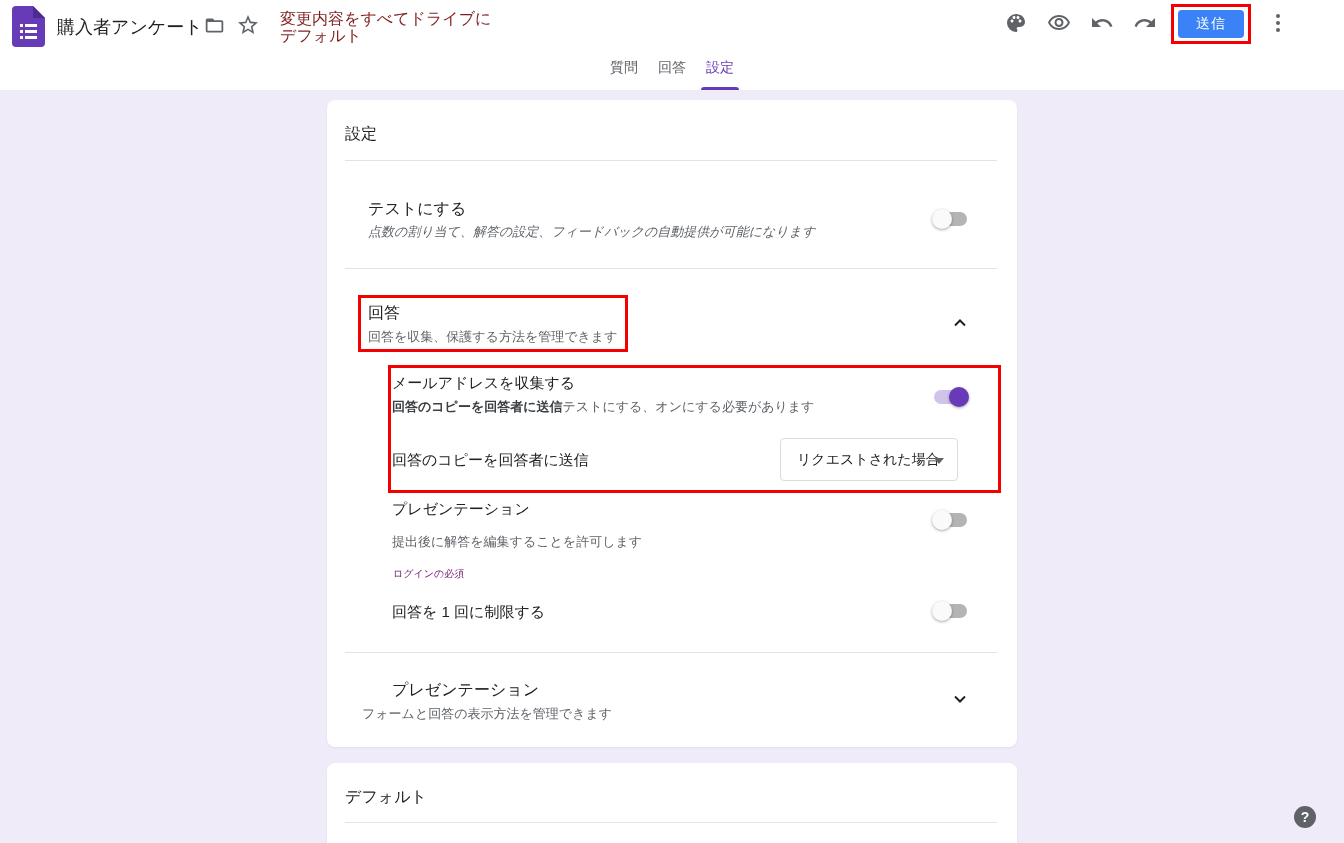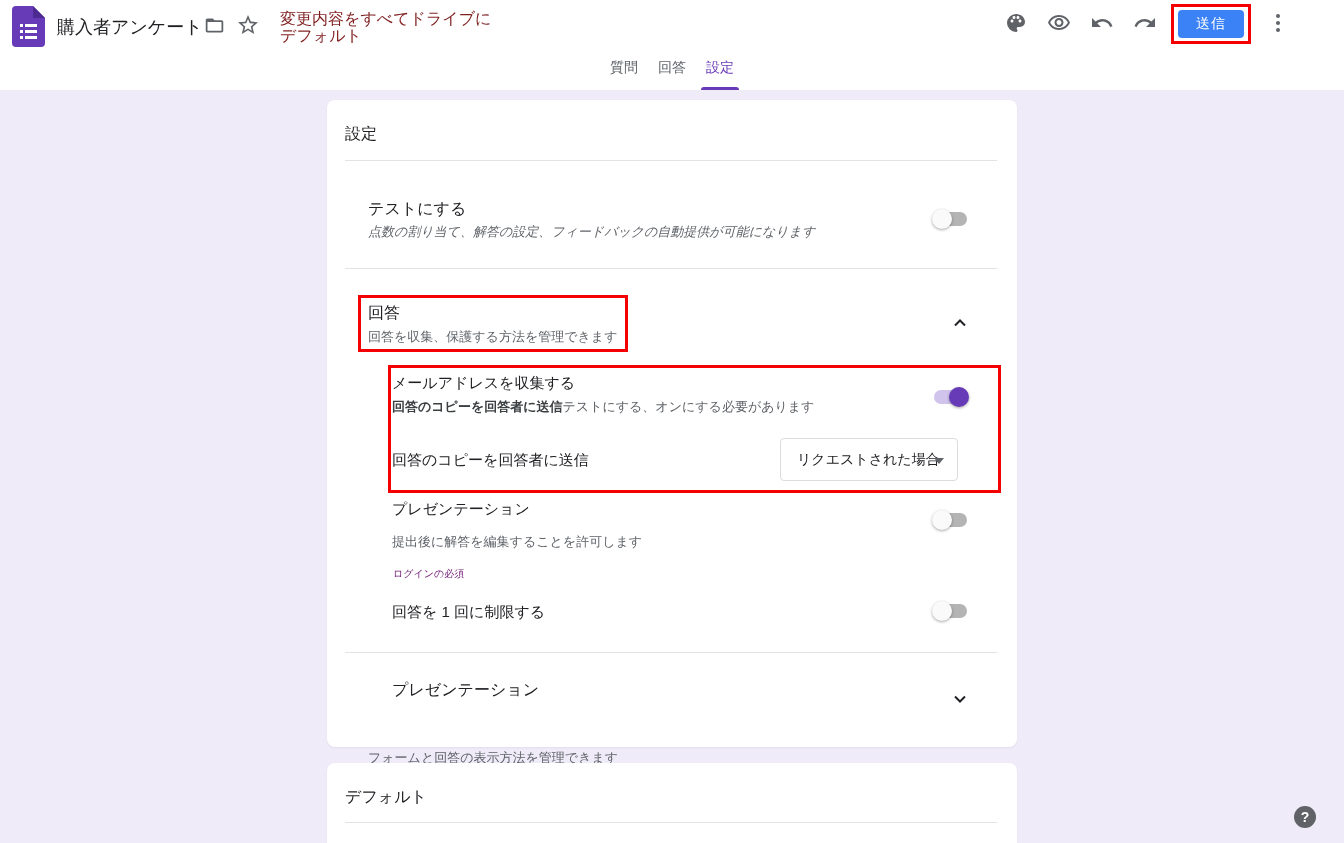--- a/index.html
+++ b/index.html
@@ -199,21 +199,21 @@
 
   <div class="abs row-title sm clickable" style="left:65px; top:503px;">回答を 1 回に制限する</div>
   <div class="toggle" style="left:605px; top:501px;" data-state="off">
     <span class="track"></span>
     <span class="thumb"></span>
   </div>
 
   <div class="divider" style="top:552px;"></div>
 
   <div class="abs row-title clickable" style="left:41px; top:580px;margin-left:24px;">プレゼンテーション</div>
-  <div class="abs row-sub" style="left:41px; top:605px;margin-top:44px;">フォームと回答の表示方法を管理できます</div>
+  <div class="abs row-sub" style="left:35px; top:605px;">フォームと回答の表示方法を管理できます</div>
   <div class="chev" style="left:621px; top:587px;">
     <svg viewBox="0 0 24 24" fill="none" stroke="currentColor" stroke-width="2">
         <polyline points="7,9.5 12,14.5 17,9.5"></polyline>
       </svg>
   </div>
 
   <div class="annotation ann-responses"></div>
   <div class="annotation ann-email"></div>
 </div>
 

